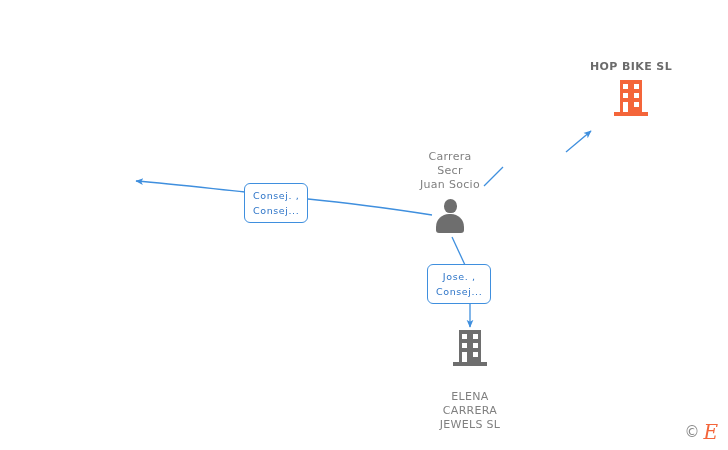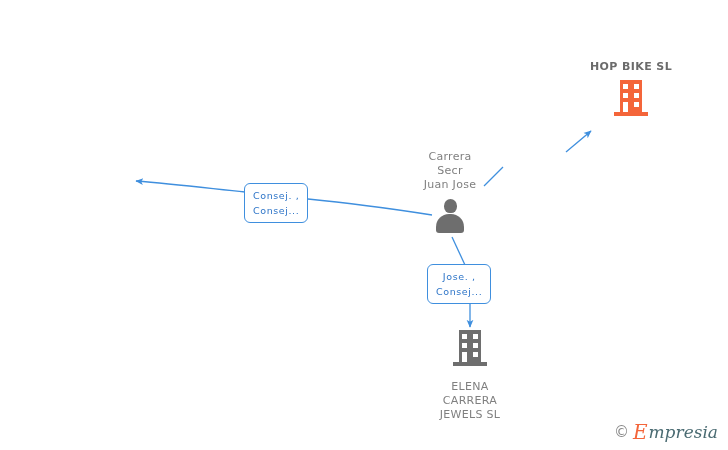--- a/index.html
+++ b/index.html
@@ -188,53 +188,52 @@
       <div class="bld-win" style="left:20px; top:22px;"></div>
       <div class="bld-win" style="left:9px;  top:22px;"></div>
       <div class="bld-door" style="left:9px; top:24px; height:8px;"></div>
     </div>
   </div>
 
 
   <div class="node" style="left:396px; top:150px; width:108px;">
     <div class="node-caption">Carrera</div>
     <div class="node-caption">Secr</div>
-    <div class="node-caption">Juan Jose</div>
+    <div class="node-caption">Juan Socio</div>
     <div class="person-icon" style="margin-top:5px;">
       <div class="person-head"></div>
       <div class="person-body"></div>
     </div>
   </div>
 
   <div class="node" style="left:416px; top:330px; width:108px;">
     <div class="node-icon" style="color:#6e6e6e;">
       <div class="bld-body"></div>
       <div class="bld-base"></div>
       <div class="bld-win" style="left:9px;  top:4px;"></div>
       <div class="bld-win" style="left:20px; top:4px;"></div>
       <div class="bld-win" style="left:9px;  top:13px;"></div>
       <div class="bld-win" style="left:20px; top:13px;"></div>
       <div class="bld-win" style="left:20px; top:22px;"></div>
       <div class="bld-door" style="left:9px; top:22px; height:10px;"></div>
     </div>
-    <div class="node-caption" style="margin-top:12px;">ELENA</div>
+    <div class="node-caption" style="margin-top:22px;">ELENA</div>
     <div class="node-caption">CARRERA</div>
     <div class="node-caption">JEWELS SL</div>
   </div>
 
 
   <div class="edge-label" style="left:244px; top:183px;">
     <div>Consej. ,</div>
     <div>Consej...</div>
   </div>
 
   <div class="edge-label" style="left:427px; top:264px;">
     <div>Jose. ,</div>
     <div>Consej...</div>
   </div>
 
   <div class="watermark">
     <span class="wm-c">©</span>
     <span class="wm-e">E</span>
-    <span class="wm-rest">mpresia</span>
   </div>
 
 </div>
 
 </body></html>

